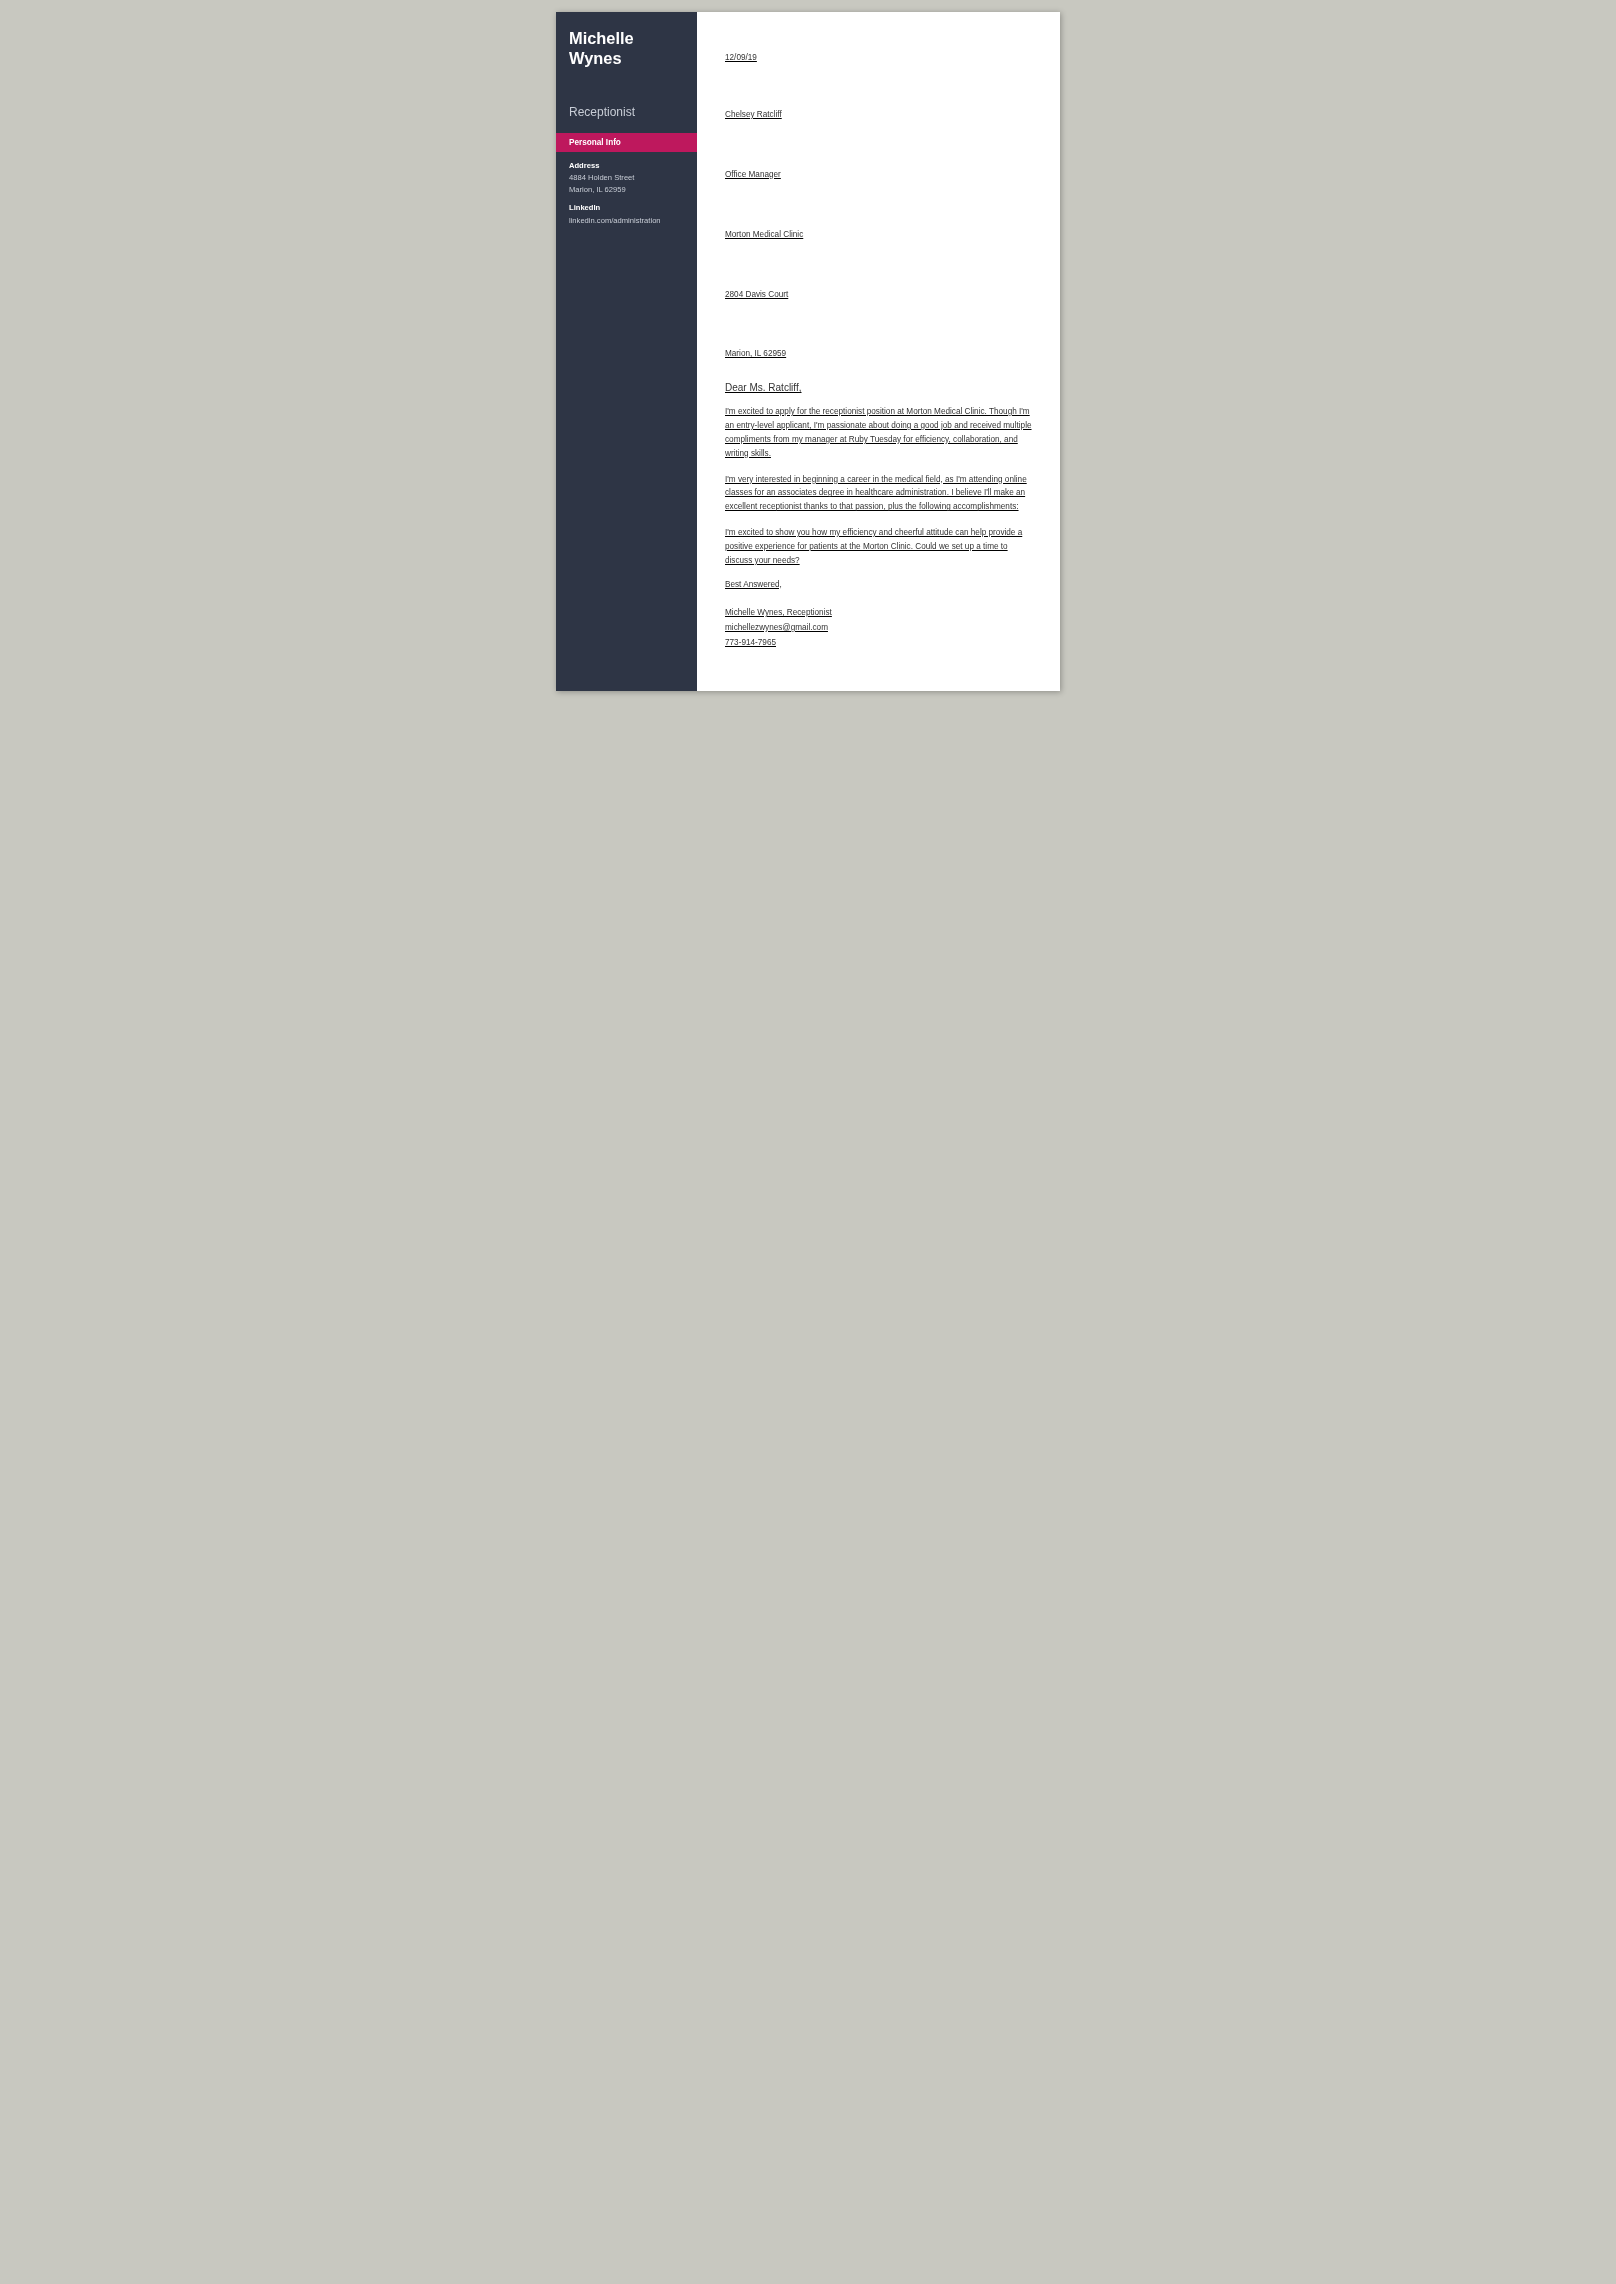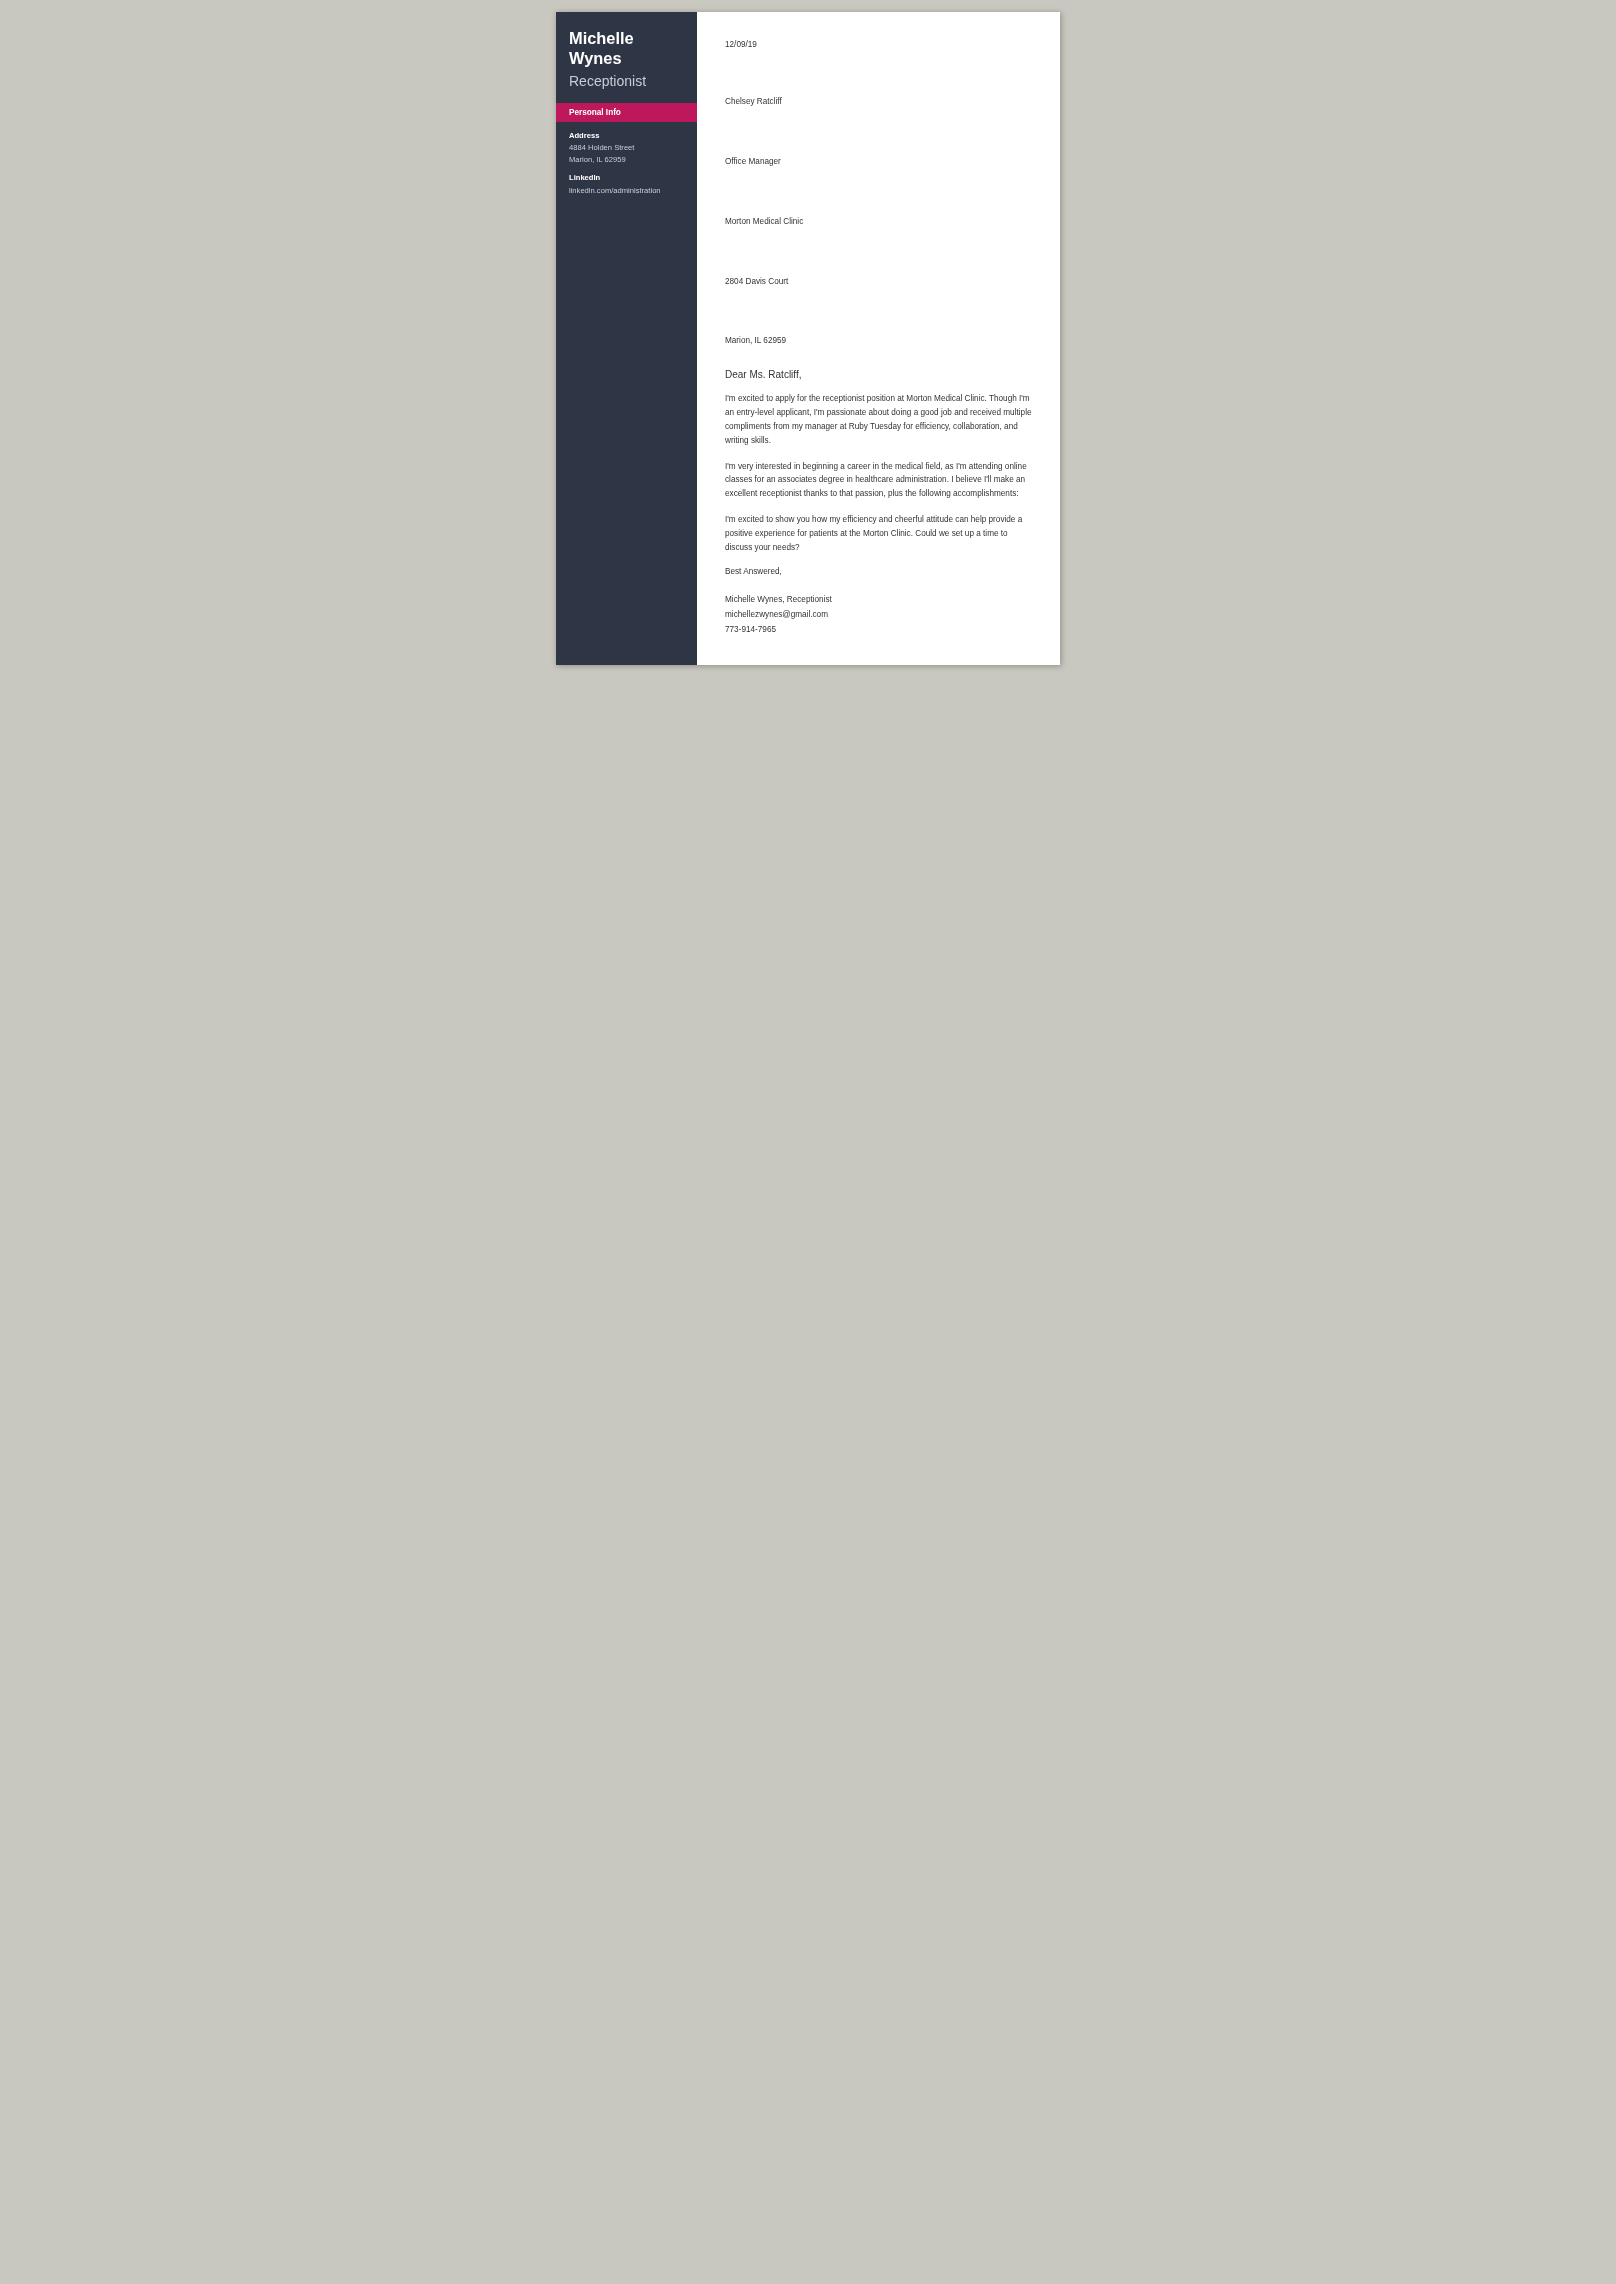--- a/index.html
+++ b/index.html
@@ -39,24 +39,25 @@
 
     .sidebar-name {
       font-size: 16.4px;
       font-weight: 700;
       color: #ffffff;
       line-height: 1.2;
       margin-bottom: 4.7px;
     }
 
     .sidebar-title {
-      font-size: 14px;
+      font-size: 12px;
       font-weight: 400;
       color: #c8cdd6;
       margin-bottom: 14px;
+      margin-top: 32px;
     }
 
     .sidebar-section-header {
       background: #be185d;
       color: #ffffff;
       font-size: 8.2px;
       font-weight: 700;
       padding: 4.7px 5.9px;
       margin-bottom: 9.4px;
       margin-left: -13px;
@@ -74,22 +75,23 @@
     .sidebar-field-value {
       font-size: 7.6px;
       font-weight: 400;
       color: #c8cdd6;
       margin-bottom: 8.2px;
       line-height: 1.5;
     }
 
     .main-content {
       flex: 1;
-      padding: 28px 28px;
+      padding: 41px 28px;
       background: #ffffff;
+      text-decoration: underline;
     }
 
     .letter-date {
       font-size: 8.2px;
       color: #333333;
       margin-bottom: 21px;
     }
 
     .recipient-block {
       margin-bottom: 21px;

